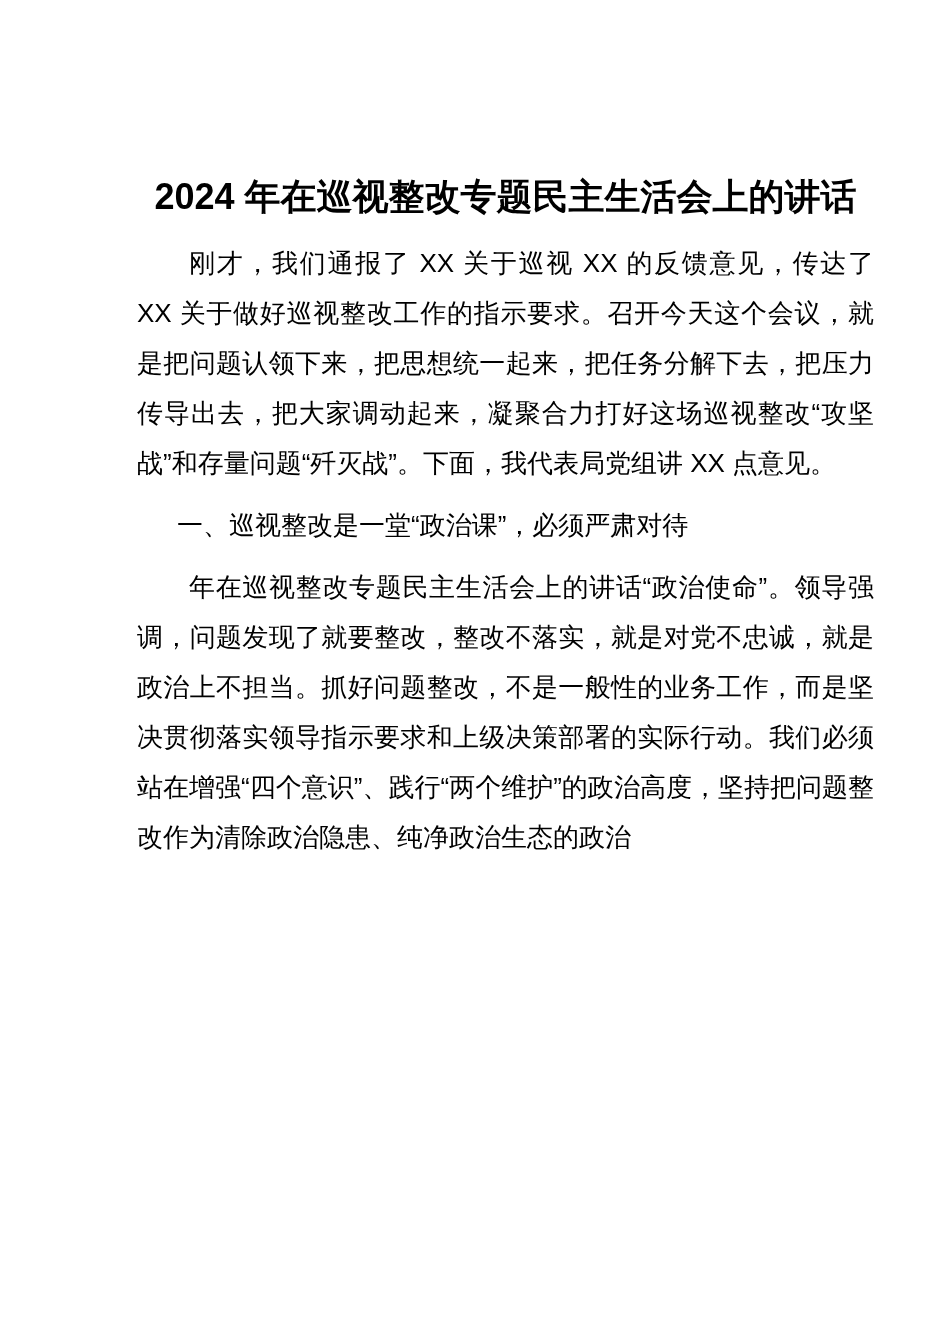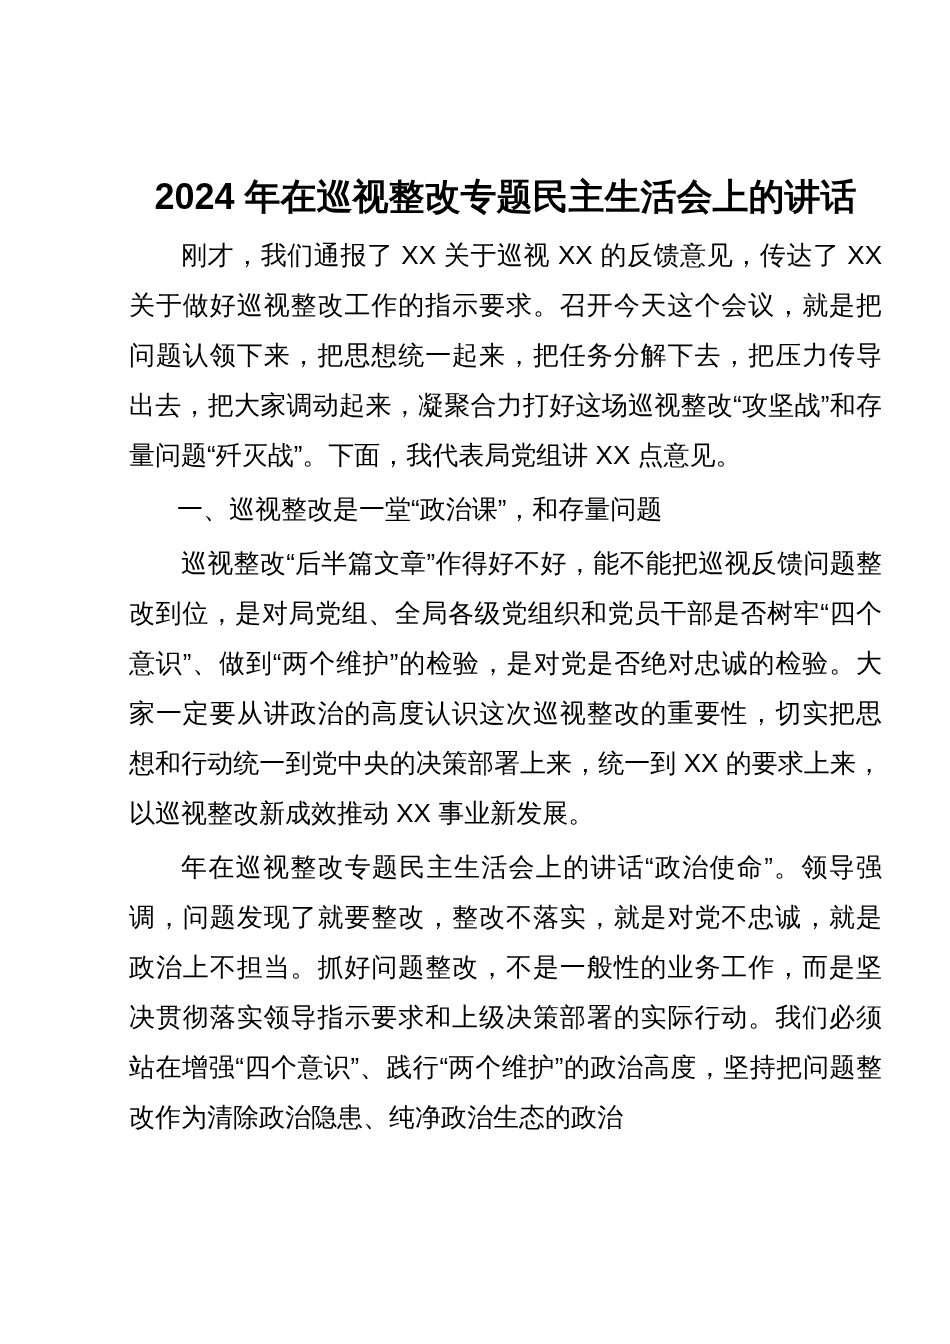--- a/index.html
+++ b/index.html
@@ -25,21 +25,21 @@
   .doc-title {
     margin: 0;
     font-size: 36px;
     font-weight: 700;
     line-height: 58px;
     text-align: center;
     white-space: nowrap;
     letter-spacing: 0;
   }
   .para {
-    margin: 4px;
+    margin: 12px;
     font-size: 26px;
     line-height: 50px;
     text-align: justify;
     text-justify: inter-ideograph;
     text-indent: 2em;
     letter-spacing: 0;
   }
   .section-heading {
     margin: 0;
     font-size: 26px;
@@ -49,18 +49,17 @@
   }
 </style>
 </head>
 <body>
 
 <div class="page">
   <h1 class="doc-title">2024 年在巡视整改专题民主生活会上的讲话</h1>
 
   <p class="para">刚才，我们通报了 XX 关于巡视 XX 的反馈意见，传达了 XX 关于做好巡视整改工作的指示要求。召开今天这个会议，就是把问题认领下来，把思想统一起来，把任务分解下去，把压力传导出去，把大家调动起来，凝聚合力打好这场巡视整改“攻坚战”和存量问题“歼灭战”。下面，我代表局党组讲 XX 点意见。</p>
 
-  <p class="section-heading">一、巡视整改是一堂“政治课”，和存量问题</p>
+  <p class="section-heading">一、巡视整改是一堂“政治课”，必须严肃对待</p>
 
-  <p class="para">巡视整改“后半篇文章”作得好不好，能不能把巡视反馈问题整改到位，是对局党组、全局各级党组织和党员干部是否树牢“四个意识”、做到“两个维护”的检验，是对党是否绝对忠诚的检验。大家一定要从讲政治的高度认识这次巡视整改的重要性，切实把思想和行动统一到党中央的决策部署上来，统一到 XX 的要求上来，以巡视整改新成效推动 XX 事业新发展。</p>
 
   <p class="para">年在巡视整改专题民主生活会上的讲话“政治使命”。领导强调，问题发现了就要整改，整改不落实，就是对党不忠诚，就是政治上不担当。抓好问题整改，不是一般性的业务工作，而是坚决贯彻落实领导指示要求和上级决策部署的实际行动。我们必须站在增强“四个意识”、践行“两个维护”的政治高度，坚持把问题整改作为清除政治隐患、纯净政治生态的政治</p>
 </div>
 
 </body></html>

